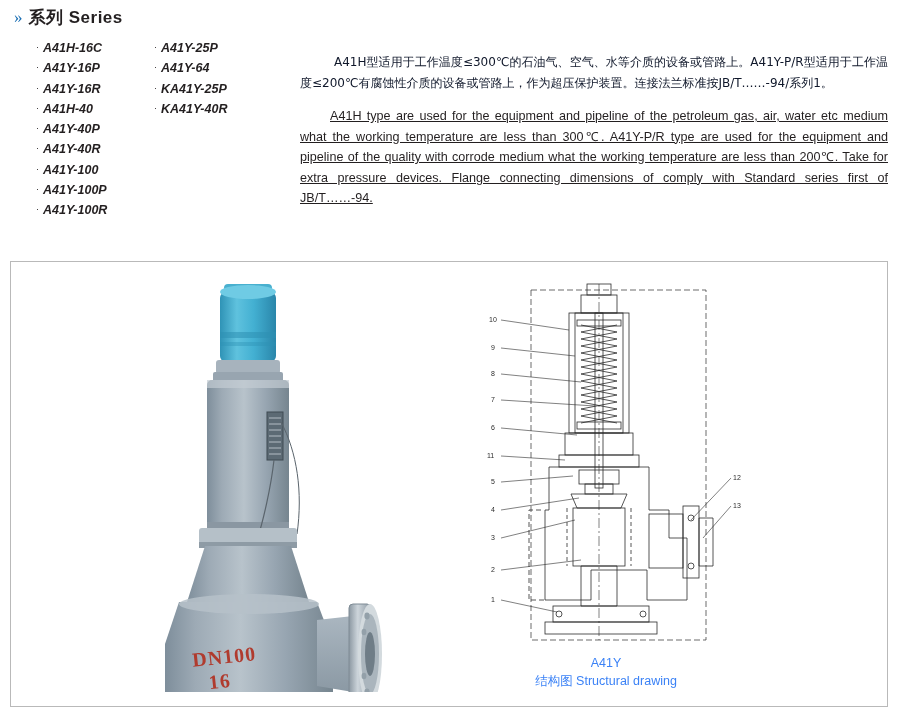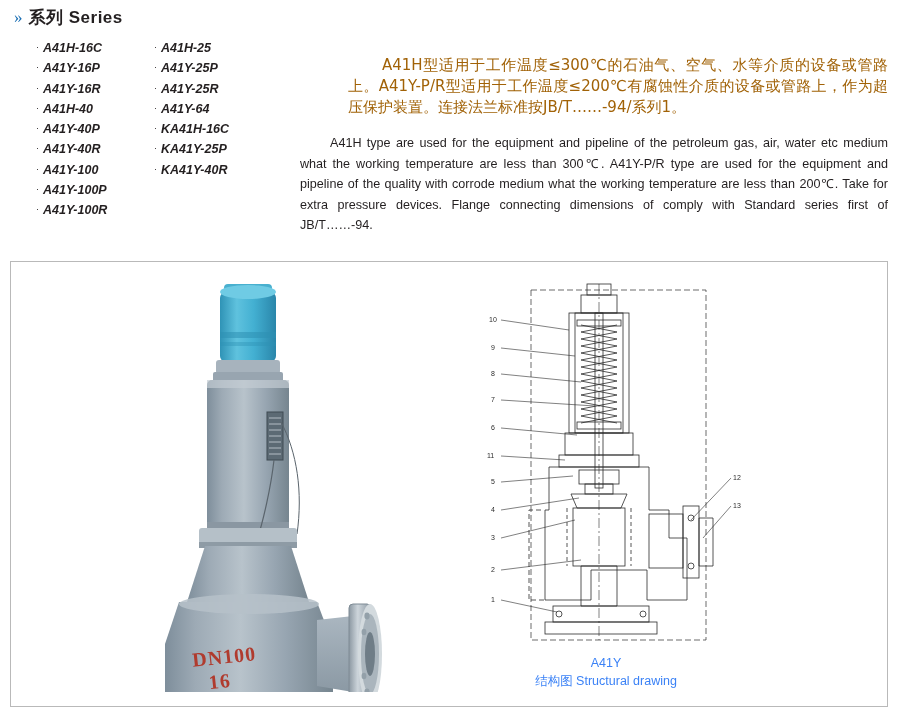--- a/index.html
+++ b/index.html
@@ -74,35 +74,35 @@
   }
 
   
   .desc-block {
     position: absolute;
     left: 300px;
     top: 40px;
     width: 588px;
   }
   .desc-cn {
-    font-size: 15px;
+    font-size: 12px;
     line-height: 21px;
     text-align: justify;
     text-indent: 34px;
     font-family: "DejaVu Sans", "Liberation Sans", sans-serif;
-    color: #a16207;
-    margin-left: 48px;
+    color: #0f172a;
   }
   .desc-en {
     margin-top: 2px;
     font-size: 12.6px;
     line-height: 20.5px;
     text-align: justify;
     text-indent: 30px;
     color: #231f20;
+    text-decoration: underline;
   }
 
   
   .figure-panel {
     position: absolute;
     left: 10px;
     top: 261px;
     width: 878px;
     height: 446px;
     border: 1px solid #b9b9b9;
@@ -159,25 +159,22 @@
       <div class="series-item"><span class="bullet">·</span><span>A41Y-16P</span></div>
       <div class="series-item"><span class="bullet">·</span><span>A41Y-16R</span></div>
       <div class="series-item"><span class="bullet">·</span><span>A41H-40</span></div>
       <div class="series-item"><span class="bullet">·</span><span>A41Y-40P</span></div>
       <div class="series-item"><span class="bullet">·</span><span>A41Y-40R</span></div>
       <div class="series-item"><span class="bullet">·</span><span>A41Y-100</span></div>
       <div class="series-item"><span class="bullet">·</span><span>A41Y-100P</span></div>
       <div class="series-item"><span class="bullet">·</span><span>A41Y-100R</span></div>
     </div>
     <div class="series-col col2">
-      <div class="series-item"><span class="bullet">·</span><span>A41H-25</span></div>
       <div class="series-item"><span class="bullet">·</span><span>A41Y-25P</span></div>
-      <div class="series-item"><span class="bullet">·</span><span>A41Y-25R</span></div>
       <div class="series-item"><span class="bullet">·</span><span>A41Y-64</span></div>
-      <div class="series-item"><span class="bullet">·</span><span>KA41H-16C</span></div>
       <div class="series-item"><span class="bullet">·</span><span>KA41Y-25P</span></div>
       <div class="series-item"><span class="bullet">·</span><span>KA41Y-40R</span></div>
     </div>
   </div>
 
   <div class="desc-block">
     <p class="desc-cn">A41H型适用于工作温度≤300℃的石油气、空气、水等介质的设备或管路上。A41Y-P/R型适用于工作温度≤200℃有腐蚀性介质的设备或管路上，作为超压保护装置。连接法兰标准按JB/T……-94/系列1。</p>
     <p class="desc-en">A41H type are used for the equipment and pipeline of the petroleum gas, air, water etc medium what the working temperature are less than 300℃. A41Y-P/R type are used for the equipment and pipeline of the quality with corrode medium what  the working temperature are less than 200℃. Take for extra pressure devices. Flange connecting dimensions of comply with  Standard series first of JB/T……-94.</p>
   </div>
 

